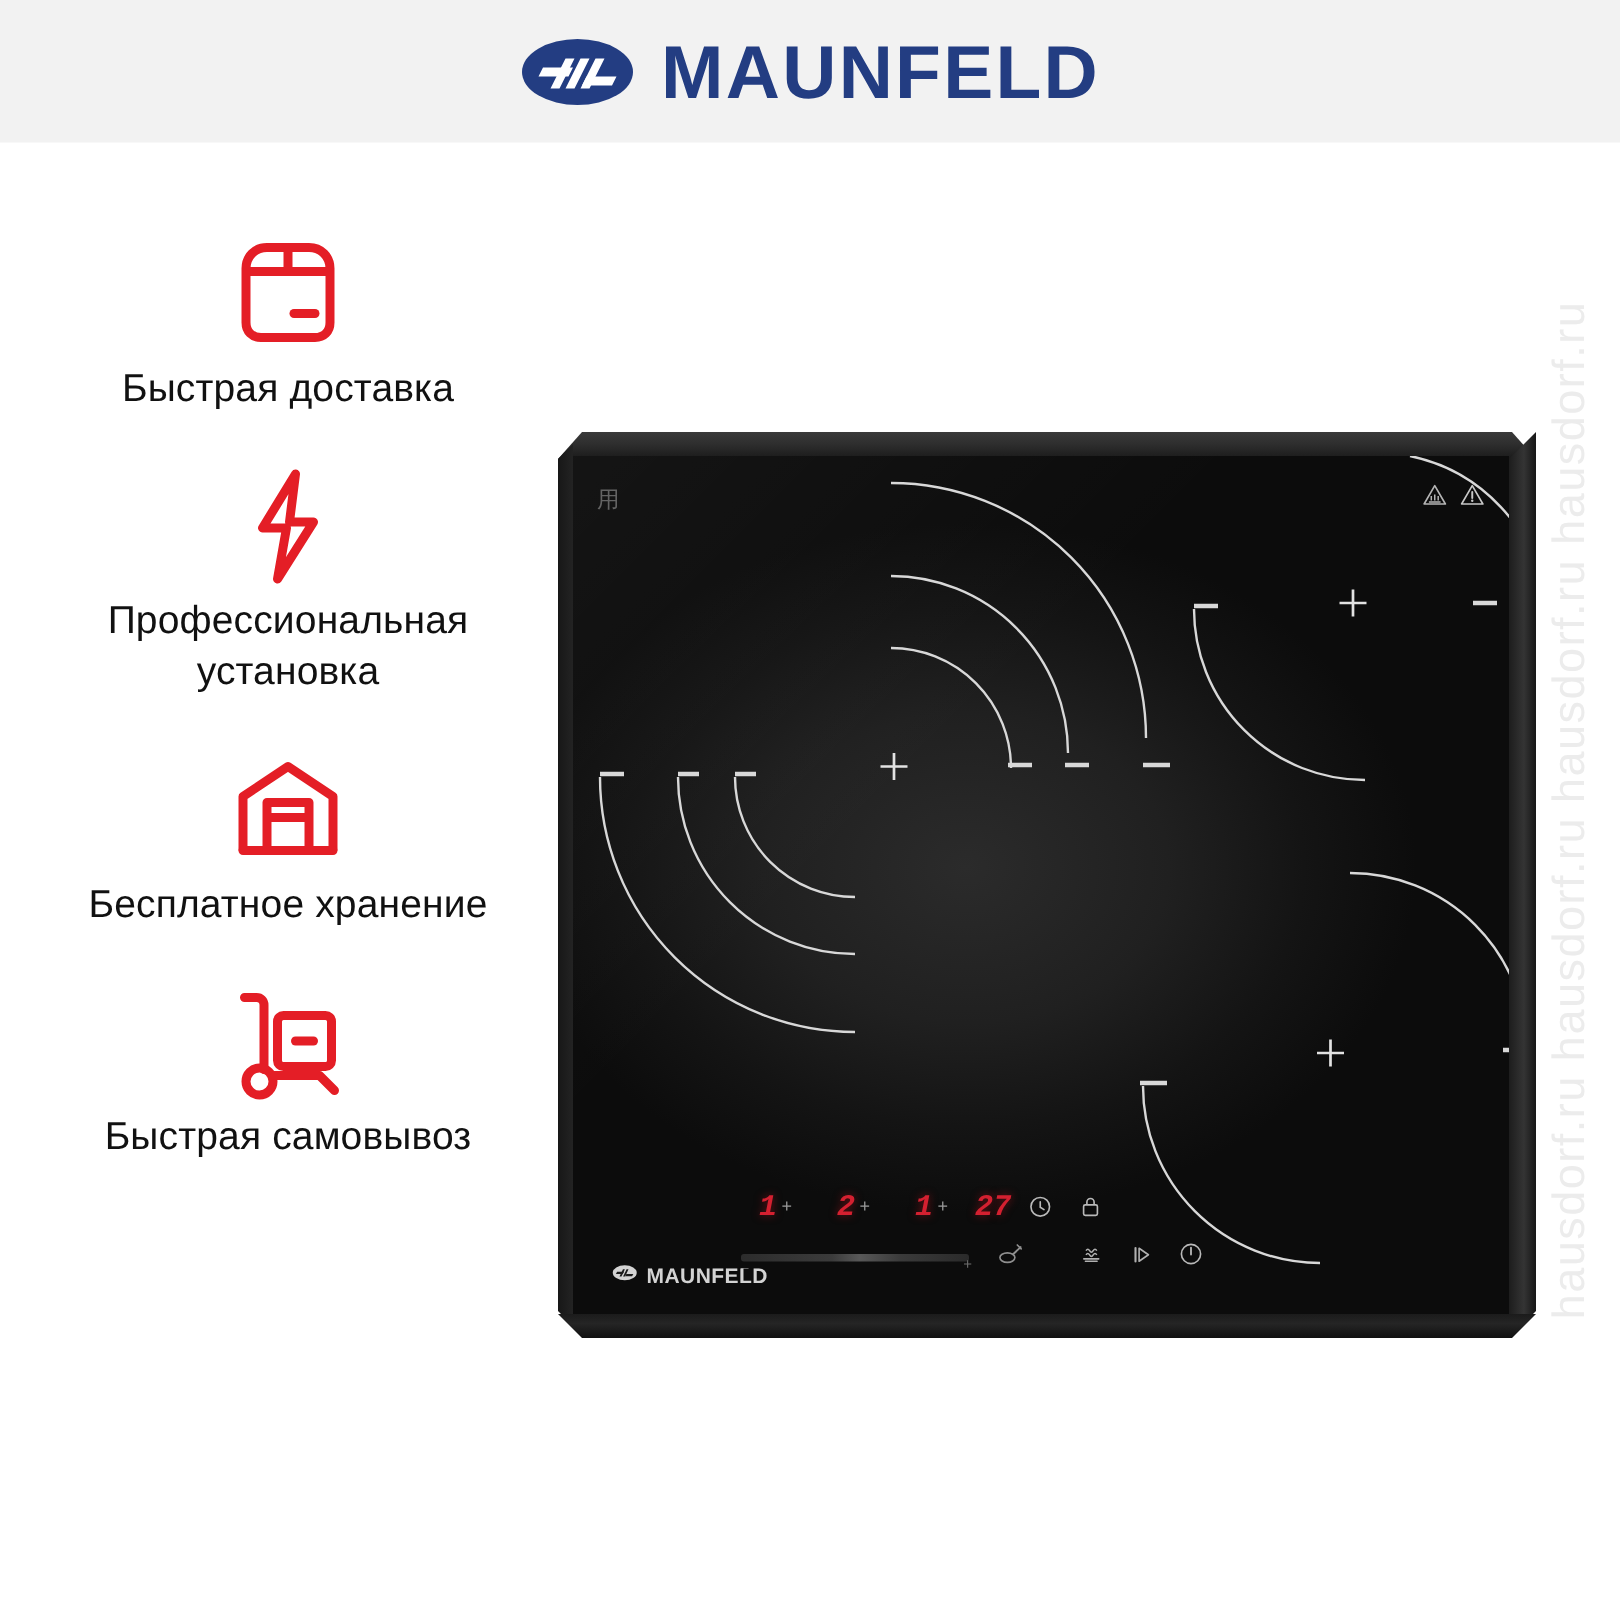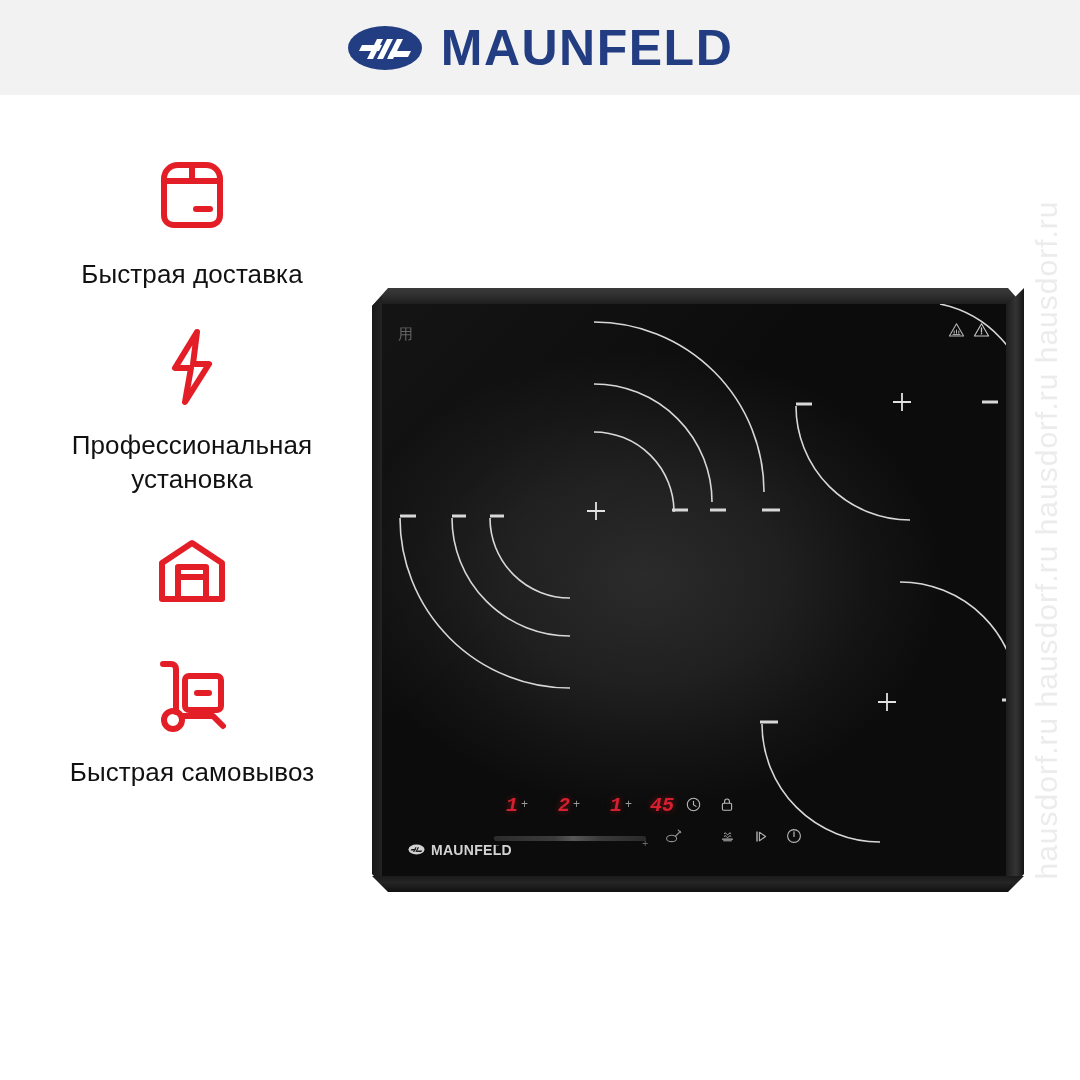--- a/index.html
+++ b/index.html
@@ -28,21 +28,21 @@
   
   .features {
     position: absolute; left: 22px; top: 150px; width: 340px;
     display: flex; flex-direction: column; align-items: center;
   }
   .feature { width: 340px; display: flex; flex-direction: column; align-items: center; }
   .feature + .feature { margin-top: 30px; justify-content: flex-end; }
   .feat-icon { height: 92px; display: flex; align-items: center; justify-content: center; }
   .feat-icon svg { display: block; }
   .feat-label {
-    margin-top: 16px; text-align: center;
+    text-align: center;
     font-size: 26px; color: #111111; line-height: 1.28;
     font-family: "Liberation Sans", sans-serif; letter-spacing: .1px;
   }
 
   
   .watermark {
     position: absolute; right: -2px; top: 0; width: 70px; height: 1080px;
     overflow: hidden; pointer-events: none;
   }
   .wm-inner {
@@ -197,20 +197,21 @@
 
     <div class="feature">
       <span class="feat-icon">
         <svg width="84" height="78" viewBox="0 0 84 78" fill="none" aria-hidden="true">
           <path d="M12 66 V30 L42 10 L72 30 V66" stroke="#e41e26" stroke-width="6" stroke-linejoin="round"></path>
           <path d="M12 66 H72" stroke="#e41e26" stroke-width="6" stroke-linecap="round"></path>
           <path d="M28 66 V34 H56 V66" stroke="#e41e26" stroke-width="6" stroke-linejoin="round"></path>
           <path d="M28 44 H56" stroke="#e41e26" stroke-width="6"></path>
         </svg>
       </span>
+      <span class="feat-label">Бесплатное хранение</span>
     </div>
 
     <div class="feature">
       <span class="feat-icon">
         <svg width="90" height="80" viewBox="0 0 90 80" fill="none" aria-hidden="true">
           <path d="M16 10 H24 C27 10 29 12 29 15 V58" stroke="#e41e26" stroke-width="6" stroke-linecap="round" stroke-linejoin="round"></path>
           <circle cx="26" cy="66" r="9" stroke="#e41e26" stroke-width="6"></circle>
           <path d="M36 62 H66 L76 72" stroke="#e41e26" stroke-width="6" stroke-linecap="round" stroke-linejoin="round"></path>
           <rect x="38" y="22" width="36" height="34" rx="4" stroke="#e41e26" stroke-width="6"></rect>
           <path d="M50 39 H62" stroke="#e41e26" stroke-width="6" stroke-linecap="round"></path>
@@ -304,21 +305,21 @@
           <span class="zone-digit" style="left:176px;">
             <span class="digit">2</span>
             <span class="plus">+</span>
           </span>
 
           <span class="zone-digit" style="left:228px;">
             <span class="digit">1</span>
             <span class="plus">+</span>
           </span>
 
-          <span class="timer-digit">45</span>
+          <span class="timer-digit">27</span>
 
           <span class="timer-ico">
             <svg width="15" height="15" viewBox="0 0 15 15" fill="none" aria-hidden="true">
               <circle cx="7.5" cy="7.5" r="6.2" stroke="#b9b9b9" stroke-width="1.1"></circle>
               <path d="M7.5 4.2 V7.8 L10 9.4" stroke="#b9b9b9" stroke-width="1.1" stroke-linecap="round"></path>
             </svg>
           </span>
 
           <span class="lock-ico">
             <svg width="14" height="15" viewBox="0 0 14 15" fill="none" aria-hidden="true">

